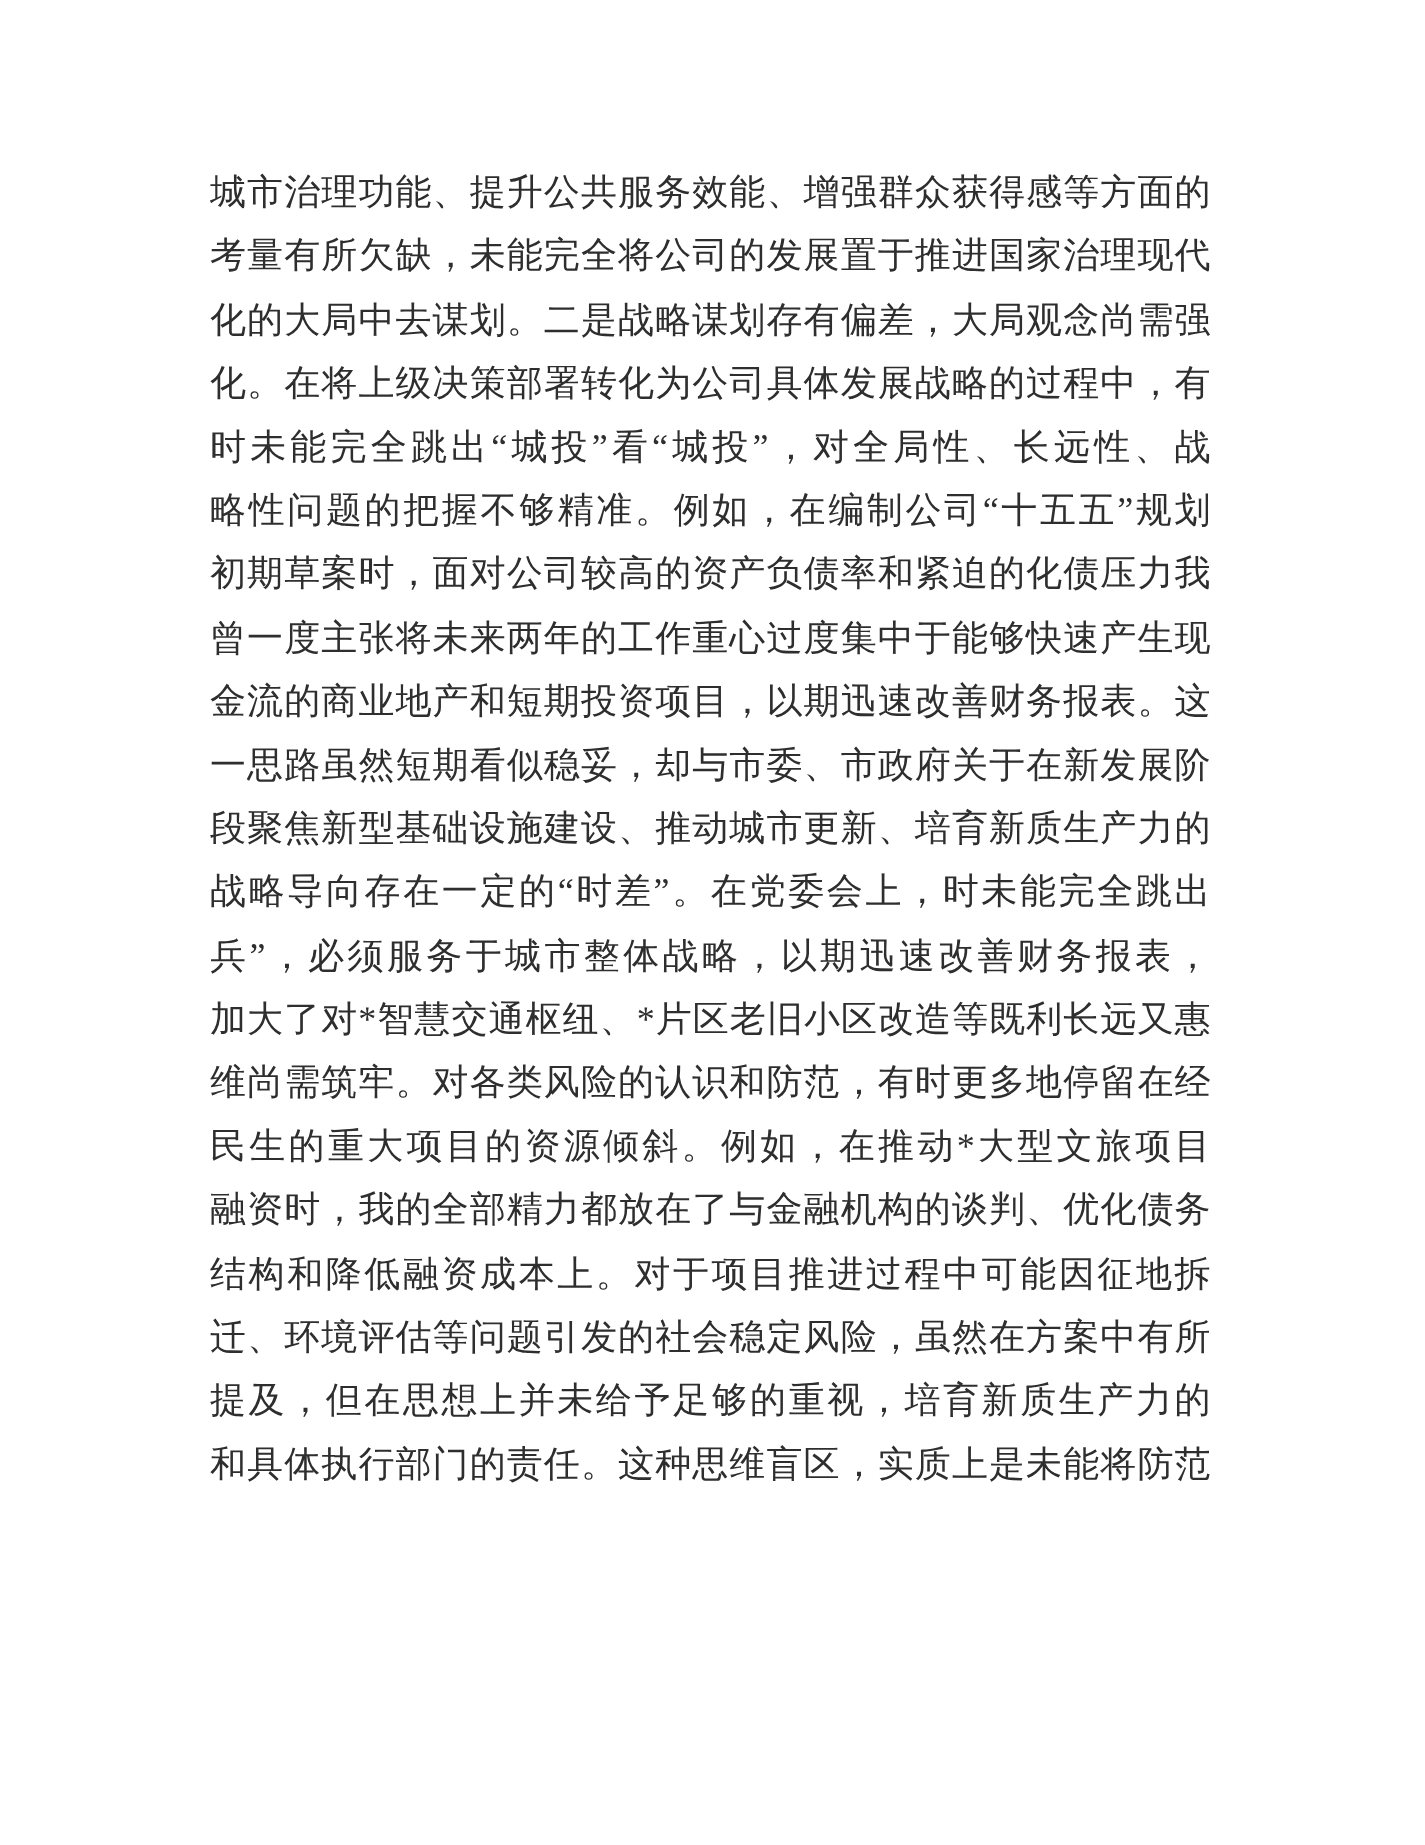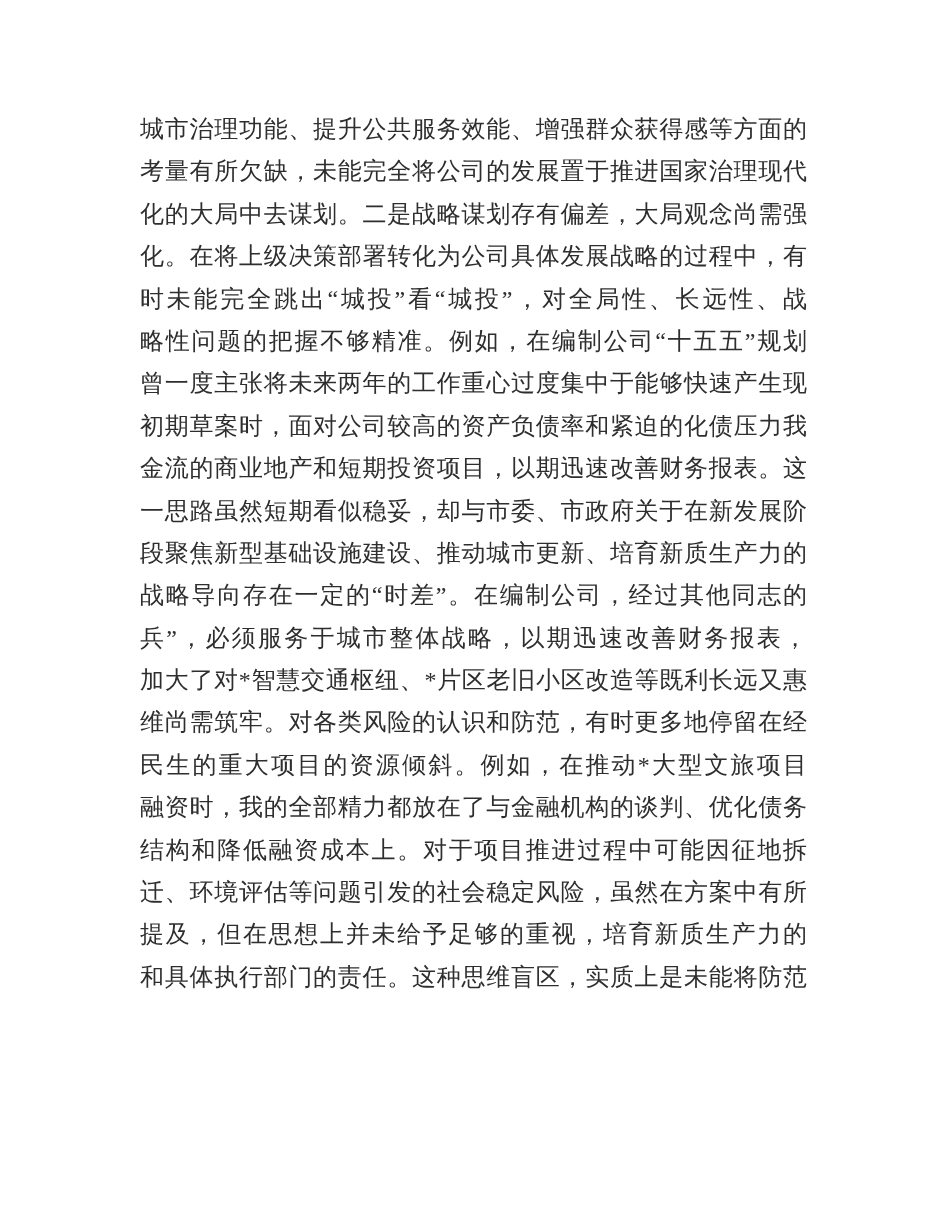--- a/index.html
+++ b/index.html
@@ -42,26 +42,26 @@
 <body>
 
 <div class="page">
   <div class="text-block">
     <div class="line">城市治理功能、提升公共服务效能、增强群众获得感等方面的</div>
     <div class="line">考量有所欠缺，未能完全将公司的发展置于推进国家治理现代</div>
     <div class="line">化的大局中去谋划。二是战略谋划存有偏差，大局观念尚需强</div>
     <div class="line">化。在将上级决策部署转化为公司具体发展战略的过程中，有</div>
     <div class="line">时未能完全跳出“城投”看“城投”，对全局性、长远性、战</div>
     <div class="line">略性问题的把握不够精准。例如，在编制公司“十五五”规划</div>
+    <div class="line">初期草案时，面对公司较高的资产负债率和紧迫的化债压力我</div>
     <div class="line">曾一度主张将未来两年的工作重心过度集中于能够快速产生现</div>
-    <div class="line">初期草案时，面对公司较高的资产负债率和紧迫的化债压力我</div>
     <div class="line">金流的商业地产和短期投资项目，以期迅速改善财务报表。这</div>
     <div class="line">一思路虽然短期看似稳妥，却与市委、市政府关于在新发展阶</div>
     <div class="line">段聚焦新型基础设施建设、推动城市更新、培育新质生产力的</div>
-    <div class="line">战略导向存在一定的“时差”。在编制公司，经过其他同志的</div>
+    <div class="line">战略导向存在一定的“时差”。在党委会上，时未能完全跳出</div>
     <div class="line">兵”，必须服务于城市整体战略，以期迅速改善财务报表，</div>
     <div class="line">加大了对*智慧交通枢纽、*片区老旧小区改造等既利长远又惠</div>
     <div class="line">维尚需筑牢。对各类风险的认识和防范，有时更多地停留在经</div>
     <div class="line">民生的重大项目的资源倾斜。例如，在推动*大型文旅项目</div>
     <div class="line">融资时，我的全部精力都放在了与金融机构的谈判、优化债务</div>
     <div class="line">结构和降低融资成本上。对于项目推进过程中可能因征地拆</div>
     <div class="line">迁、环境评估等问题引发的社会稳定风险，虽然在方案中有所</div>
     <div class="line">提及，但在思想上并未给予足够的重视，培育新质生产力的</div>
     <div class="line">和具体执行部门的责任。这种思维盲区，实质上是未能将防范</div>
   </div>

